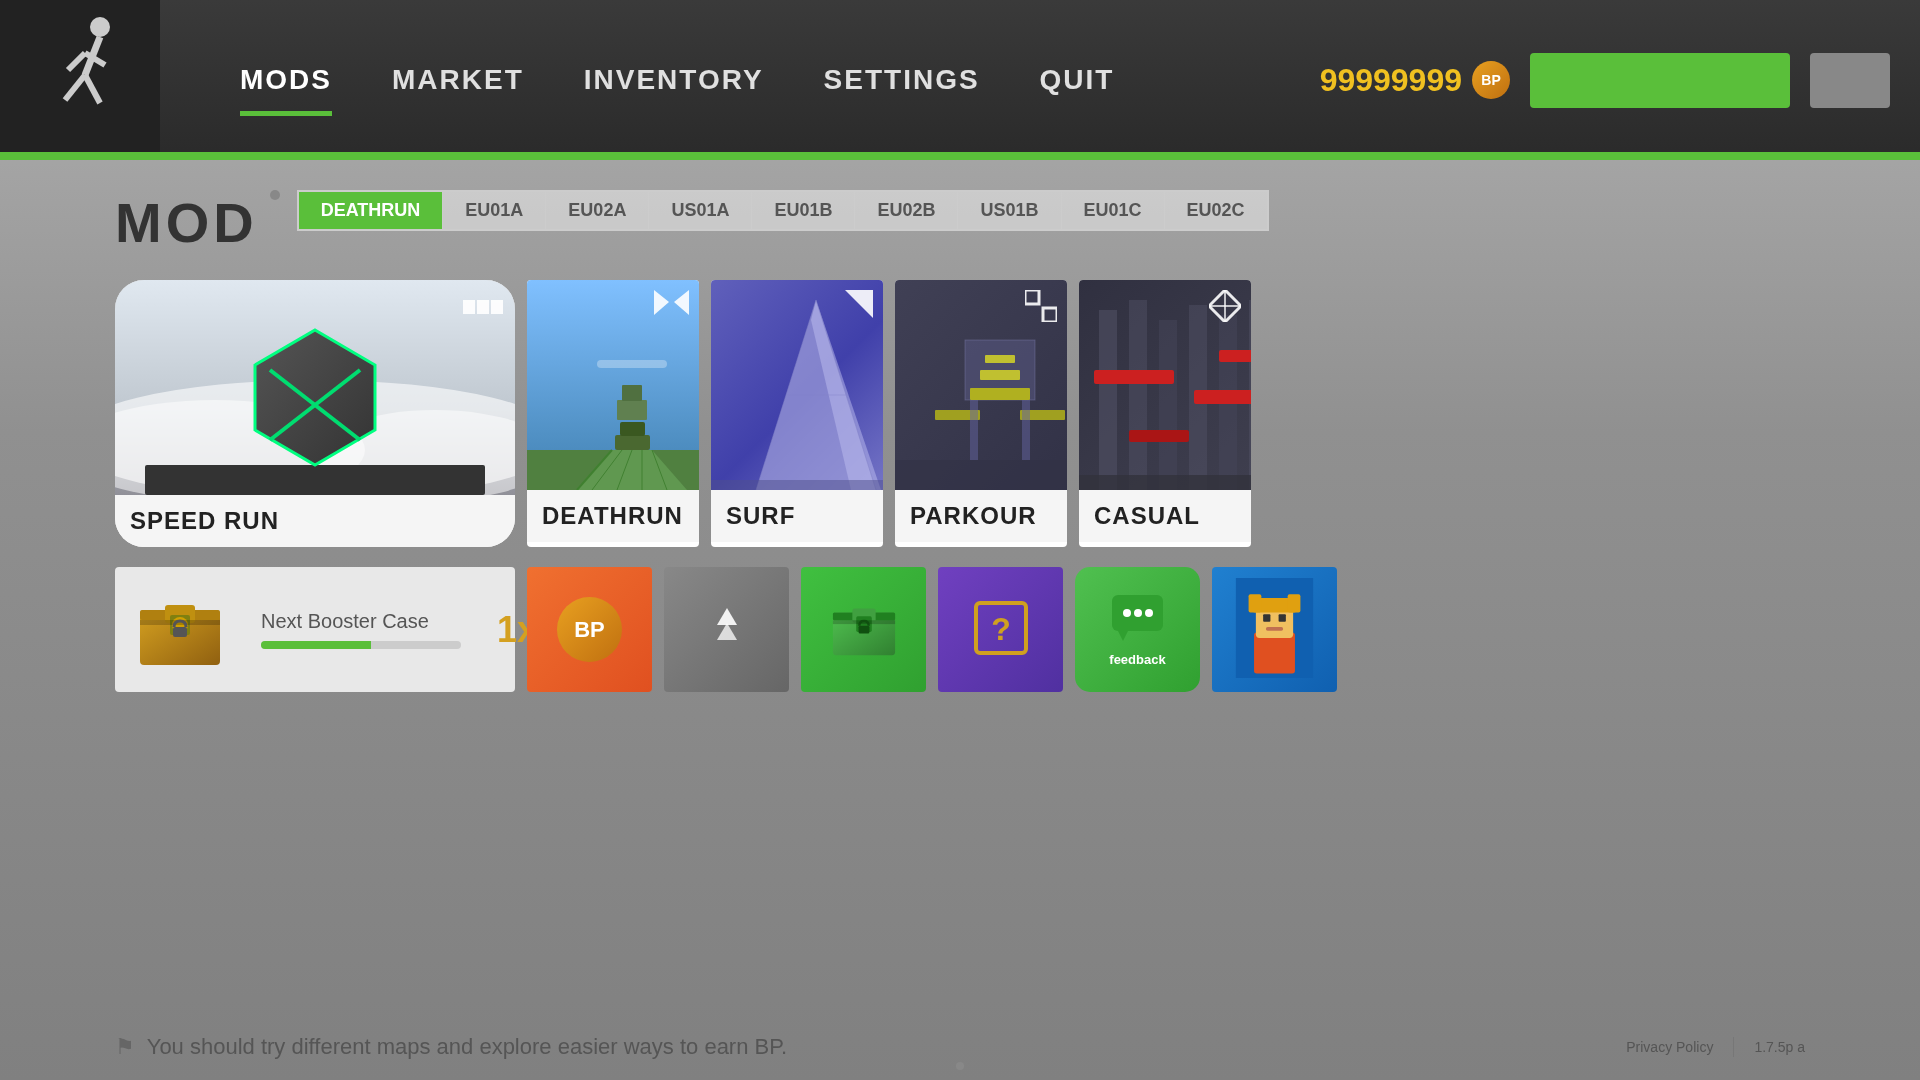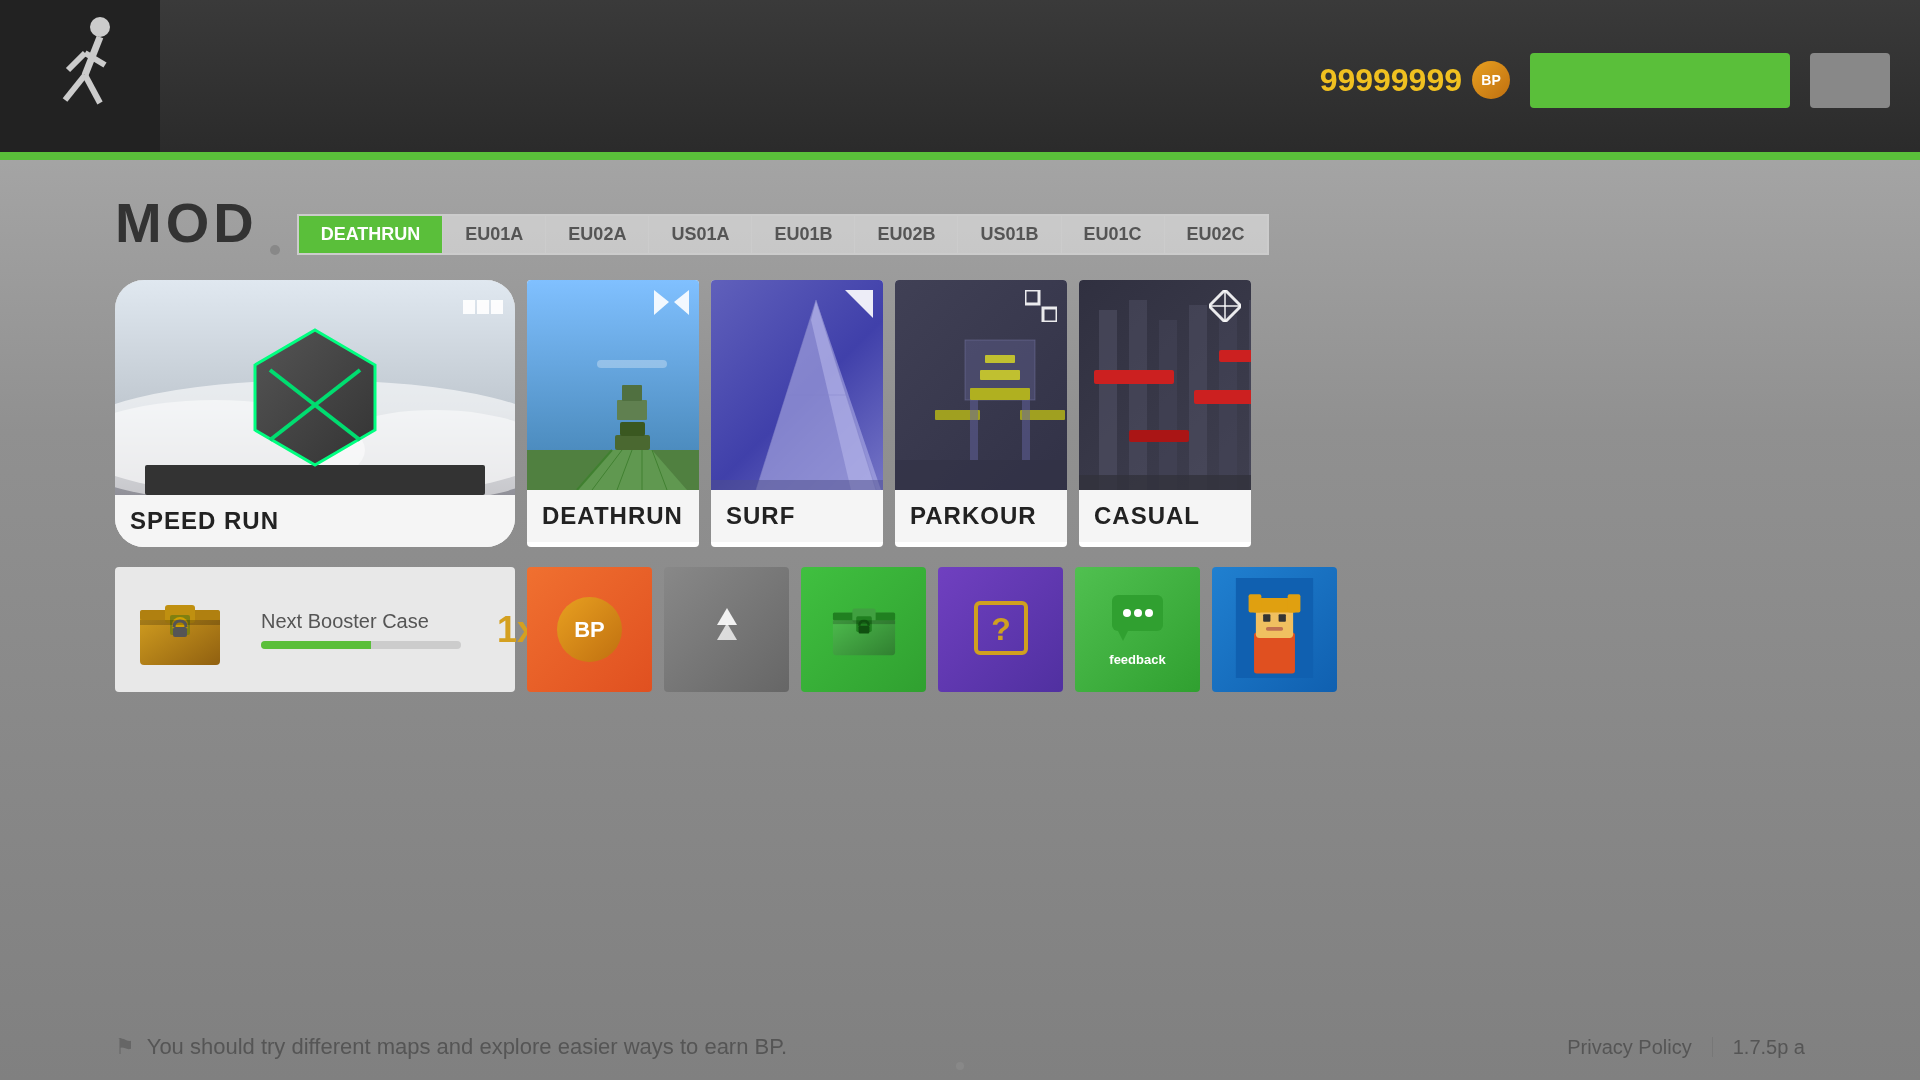--- a/index.html
+++ b/index.html
@@ -110,21 +110,21 @@
     }
 
     
     .main {
       padding: 30px 115px 20px 115px;
     }
 
     
     .mod-header {
       display: flex;
-      align-items: flex-end;
+      align-items: flex-start;
       gap: 12px;
       margin-bottom: 25px;
     }
     .mod-title {
       font-size: 56px;
       font-weight: bold;
       color: #333;
       letter-spacing: 4px;
     }
     .server-tabs {
@@ -273,20 +273,21 @@
       background: linear-gradient(135deg, #888, #666);
     }
     .btn-green {
       background: linear-gradient(135deg, #40c040, #30a030);
     }
     .btn-purple {
       background: linear-gradient(135deg, #7040c0, #5030a0);
     }
     .btn-green2 {
       background: linear-gradient(135deg, #50c050, #30a030);
+      border-radius: 15px;
     }
     .btn-avatar {
       background: linear-gradient(135deg, #2080d0, #1060b0);
       overflow: hidden;
     }
     .btn-icon-text {
       color: white;
       font-size: 13px;
       font-weight: bold;
       text-transform: lowercase;
@@ -307,21 +308,21 @@
       align-items: center;
       gap: 12px;
       color: #555;
       font-size: 22px;
     }
     .footer-right {
       display: flex;
       align-items: center;
       gap: 20px;
       color: #555;
-      font-size: 20px;
+      font-size: 14px;
     }
     .footer-divider {
       width: 1px;
       height: 20px;
       background: #777;
     }
 
     .dot-center {
       position: absolute;
       bottom: 10px;
@@ -351,20 +352,27 @@
 
       <ellipse cx="70" cy="12" rx="10" ry="10" fill="#ccc"></ellipse>
       <line x1="70" y1="22" x2="55" y2="60" stroke="#ccc" stroke-width="7"></line>
       <line x1="55" y1="60" x2="35" y2="85" stroke="#ccc" stroke-width="6"></line>
       <line x1="55" y1="60" x2="70" y2="88" stroke="#ccc" stroke-width="6"></line>
       <line x1="55" y1="38" x2="38" y2="55" stroke="#ccc" stroke-width="6"></line>
       <line x1="55" y1="38" x2="75" y2="50" stroke="#ccc" stroke-width="6"></line>
     </svg>
   </div>
 
+  <nav class="nav">
+    <span class="nav-item active">MODS</span>
+    <span class="nav-item">MARKET</span>
+    <span class="nav-item">INVENTORY</span>
+    <span class="nav-item">SETTINGS</span>
+    <span class="nav-item">QUIT</span>
+  </nav>
 
   <div class="header-right">
     <div class="currency">
       <span>99999999</span>
       <div class="bp-coin">BP</div>
     </div>
     <div class="green-button-header"></div>
     <div class="user-avatar-header"></div>
   </div>
 

